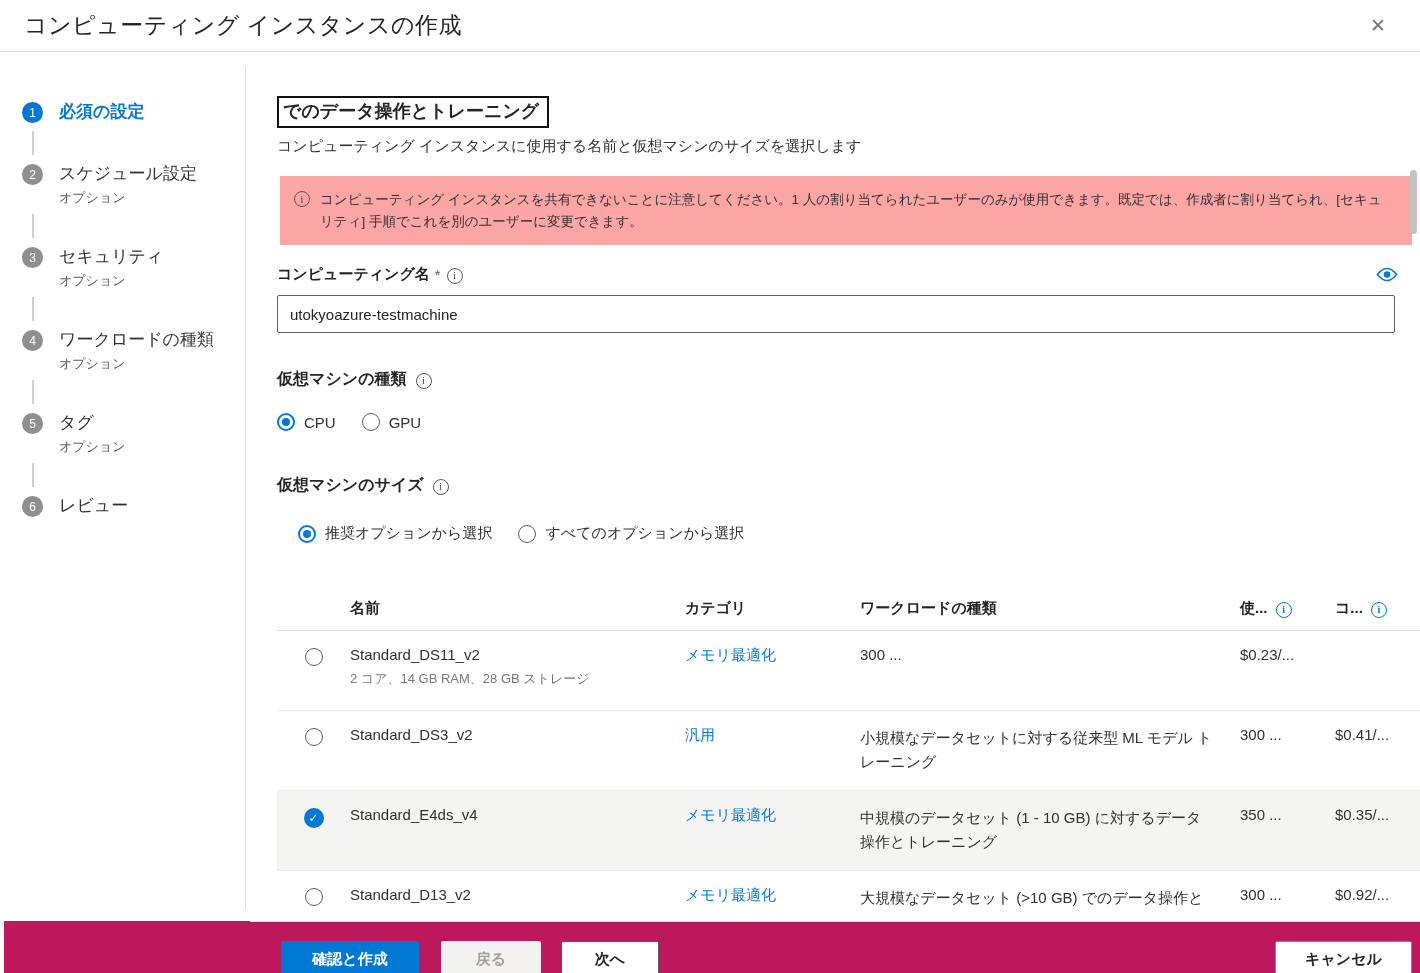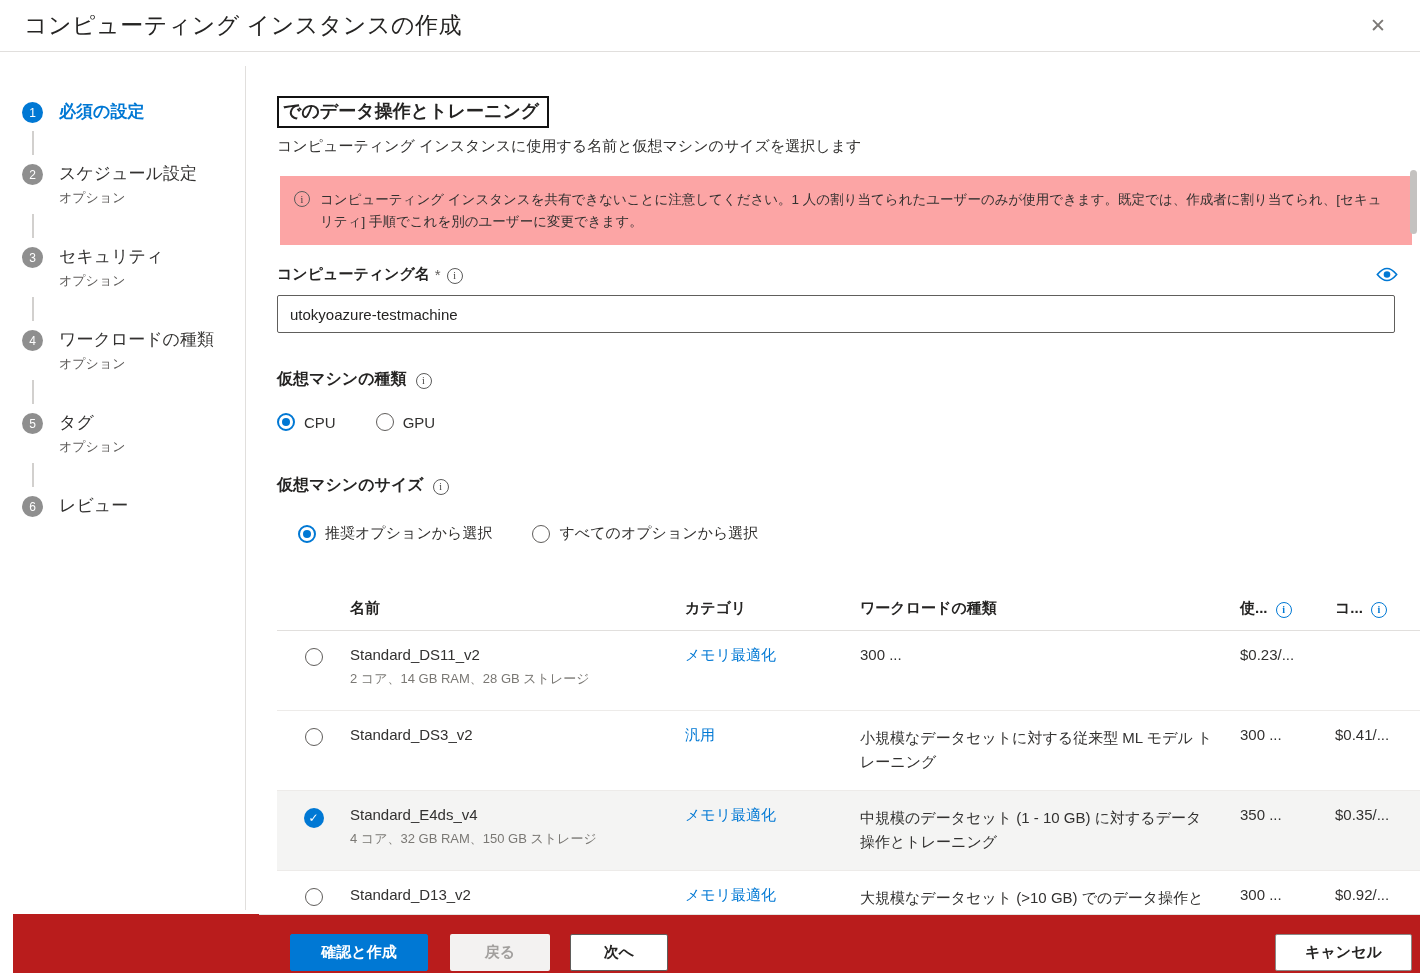--- a/index.html
+++ b/index.html
@@ -50,21 +50,21 @@
   .req { color:#605e5c; margin:0 6px 0 5px; font-size:15px; }
   .eye { margin-left:auto; margin-right:22px; cursor:pointer; display:flex; }
 
   .txt-input { margin-top:11px; width:1118px; height:38px; border:1px solid #605e5c; border-radius:2px;
                font-size:15px; color:#252423; padding:0 12px; font-family:inherit; background:#fff; }
 
   .sect-label { margin-top:36px; display:flex; align-items:center; gap:9px; }
   .sect-label.sz { margin-top:44px; }
   .sect-title { font-size:16px; font-weight:700; color:#252423; }
 
-  .radio-row { margin-top:23px; display:flex; align-items:center; gap:40px; }
+  .radio-row { margin-top:23px; display:flex; align-items:center; gap:26px; }
   .radio-row.indent { padding-left:21px; margin-top:28px; }
   .radio { display:flex; align-items:center; gap:9px; cursor:pointer; font-size:15px; color:#323130; }
   .rb { width:18px; height:18px; border:1px solid #5f5d5b; border-radius:50%; position:relative; flex-shrink:0; background:#fff; }
   .rb.on { border:2px solid #0078d4; }
   .rb.on::after { content:""; position:absolute; left:3px; top:3px; width:8px; height:8px; border-radius:50%; background:#0078d4; }
 
   
   .tbl { margin-top:46px; }
   .tr { display:grid; grid-template-columns:73px 335px 175px 380px 95px 1fr; align-items:start; }
   .thead { border-bottom:1px solid #e1dfdd; padding:10px 0 12px 0; }
@@ -78,21 +78,21 @@
   .vm-specs { font-size:13px; color:#7a7874; margin-top:7px; }
   .cat { font-size:15px; color:#0078d4; }
   .wl { font-size:15px; color:#323130; line-height:24px; padding-right:24px; }
   .num { font-size:15px; color:#323130; }
 
   
   .vscroll { position:absolute; top:66px; right:0; bottom:63px; width:14px; }
   .vthumb { position:absolute; top:104px; right:3px; width:7px; height:64px; background:#c4c2c0; border-radius:4px; }
 
   
-  .ftr { position:absolute; left:13px; right:0; bottom:0; height:59px; background:#b91c1c; }
+  .ftr { position:absolute; left:4px; right:0; bottom:0; height:52px; background:#be185d; }
   .ftr-line { position:absolute; top:0; left:246px; right:0; height:1px; background:#e4e2e0; }
   .btn { position:absolute; top:20px; height:37px; font-size:15px; font-weight:700; border-radius:2px;
          cursor:pointer; font-family:inherit; }
   .btn-primary { left:277px; width:138px; background:#0078d4; color:#fff; border:1px solid #0078d4; }
   .btn-back { left:437px; width:100px; background:#f3f2f1; color:#a19f9d; border:none; }
   .btn-next { left:557px; width:98px; background:#fff; color:#252423; border:1px solid #5f5d5b; }
   .btn-cancel { right:8px; width:137px; background:#fff; color:#252423; border:1px solid #8a8886; }
 </style>
 </head>
 <body>
@@ -252,21 +252,20 @@
           <div class="num">300 ...</div>
           <div class="num">$0.41/...</div>
         </div>
 
         <div class="tr row sel">
           <div class="cell-radio">
               <span class="check"></span>
             </div>
           <div>
             <div class="vm-name">Standard_E4ds_v4</div>
-            <div class="vm-specs">4 コア、32 GB RAM、150 GB ストレージ</div>
           </div>
           <div class="cat">メモリ最適化</div>
           <div class="wl">中規模のデータセット (1 - 10 GB) に対するデータ操作とトレーニング</div>
           <div class="num">350 ...</div>
           <div class="num">$0.35/...</div>
         </div>
 
         <div class="tr row">
           <div class="cell-radio">
               <span class="rb"></span>

